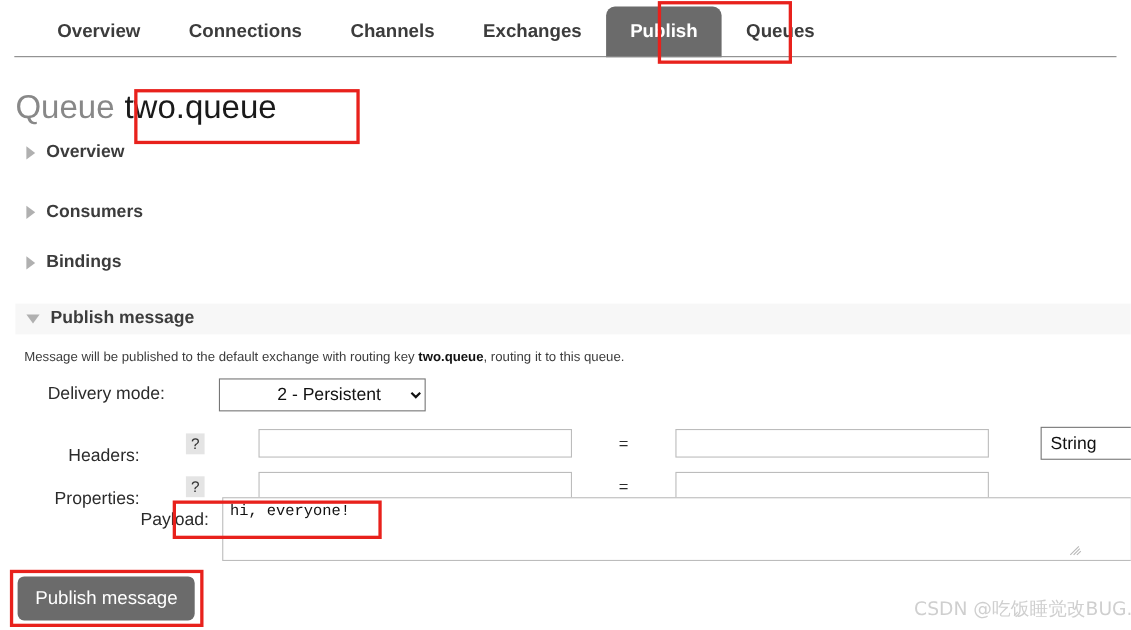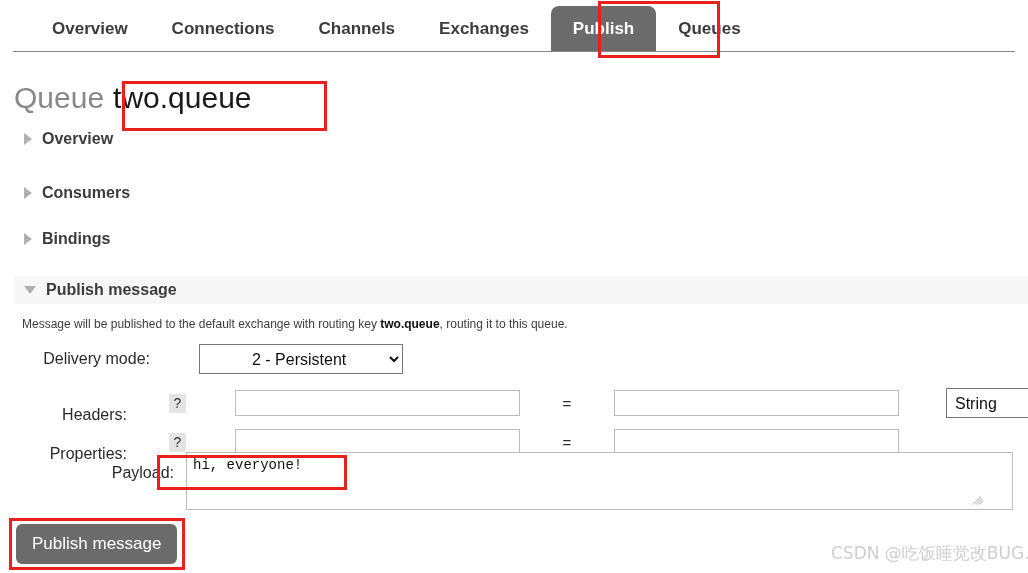--- a/index.html
+++ b/index.html
@@ -177,35 +177,35 @@
     background: #ffffff;
     font-size: 16px;
     color: #111111;
     font-family: "Liberation Sans", sans-serif;
     padding: 2px 4px;
     outline: none;
     cursor: pointer;
   }
 
   #row-delivery { top: 344px; }
-  #row-delivery .sel { width: 204px; margin-left: 12px; padding-left: 48px; }
+  #row-delivery .sel { width: 188px; margin-left: 12px; padding-left: 48px; }
 
   #row-headers { top: 382px; }
   #row-headers .k { width: 285px; margin-left: 12px; }
   #row-headers .v { width: 285px; }
   #row-headers .sel { width: 107px; margin-left: 10px; }
 
   #row-props { top: 421px; }
   #row-props .k { width: 285px; margin-left: 12px; }
   #row-props .v { width: 285px; }
 
   
   #row-payload {
     position: absolute;
-    left: 0; top: 452px;
+    left: 16px; top: 452px;
     display: flex;
     align-items: flex-start;
     padding-left: 24px;
   }
   #row-payload .flabel { padding-top: 12px; }
   .payload-box {
     margin-left: 12px;
     width: 827px;
     height: 58px;
     border: 1px solid #bcbcbc;

